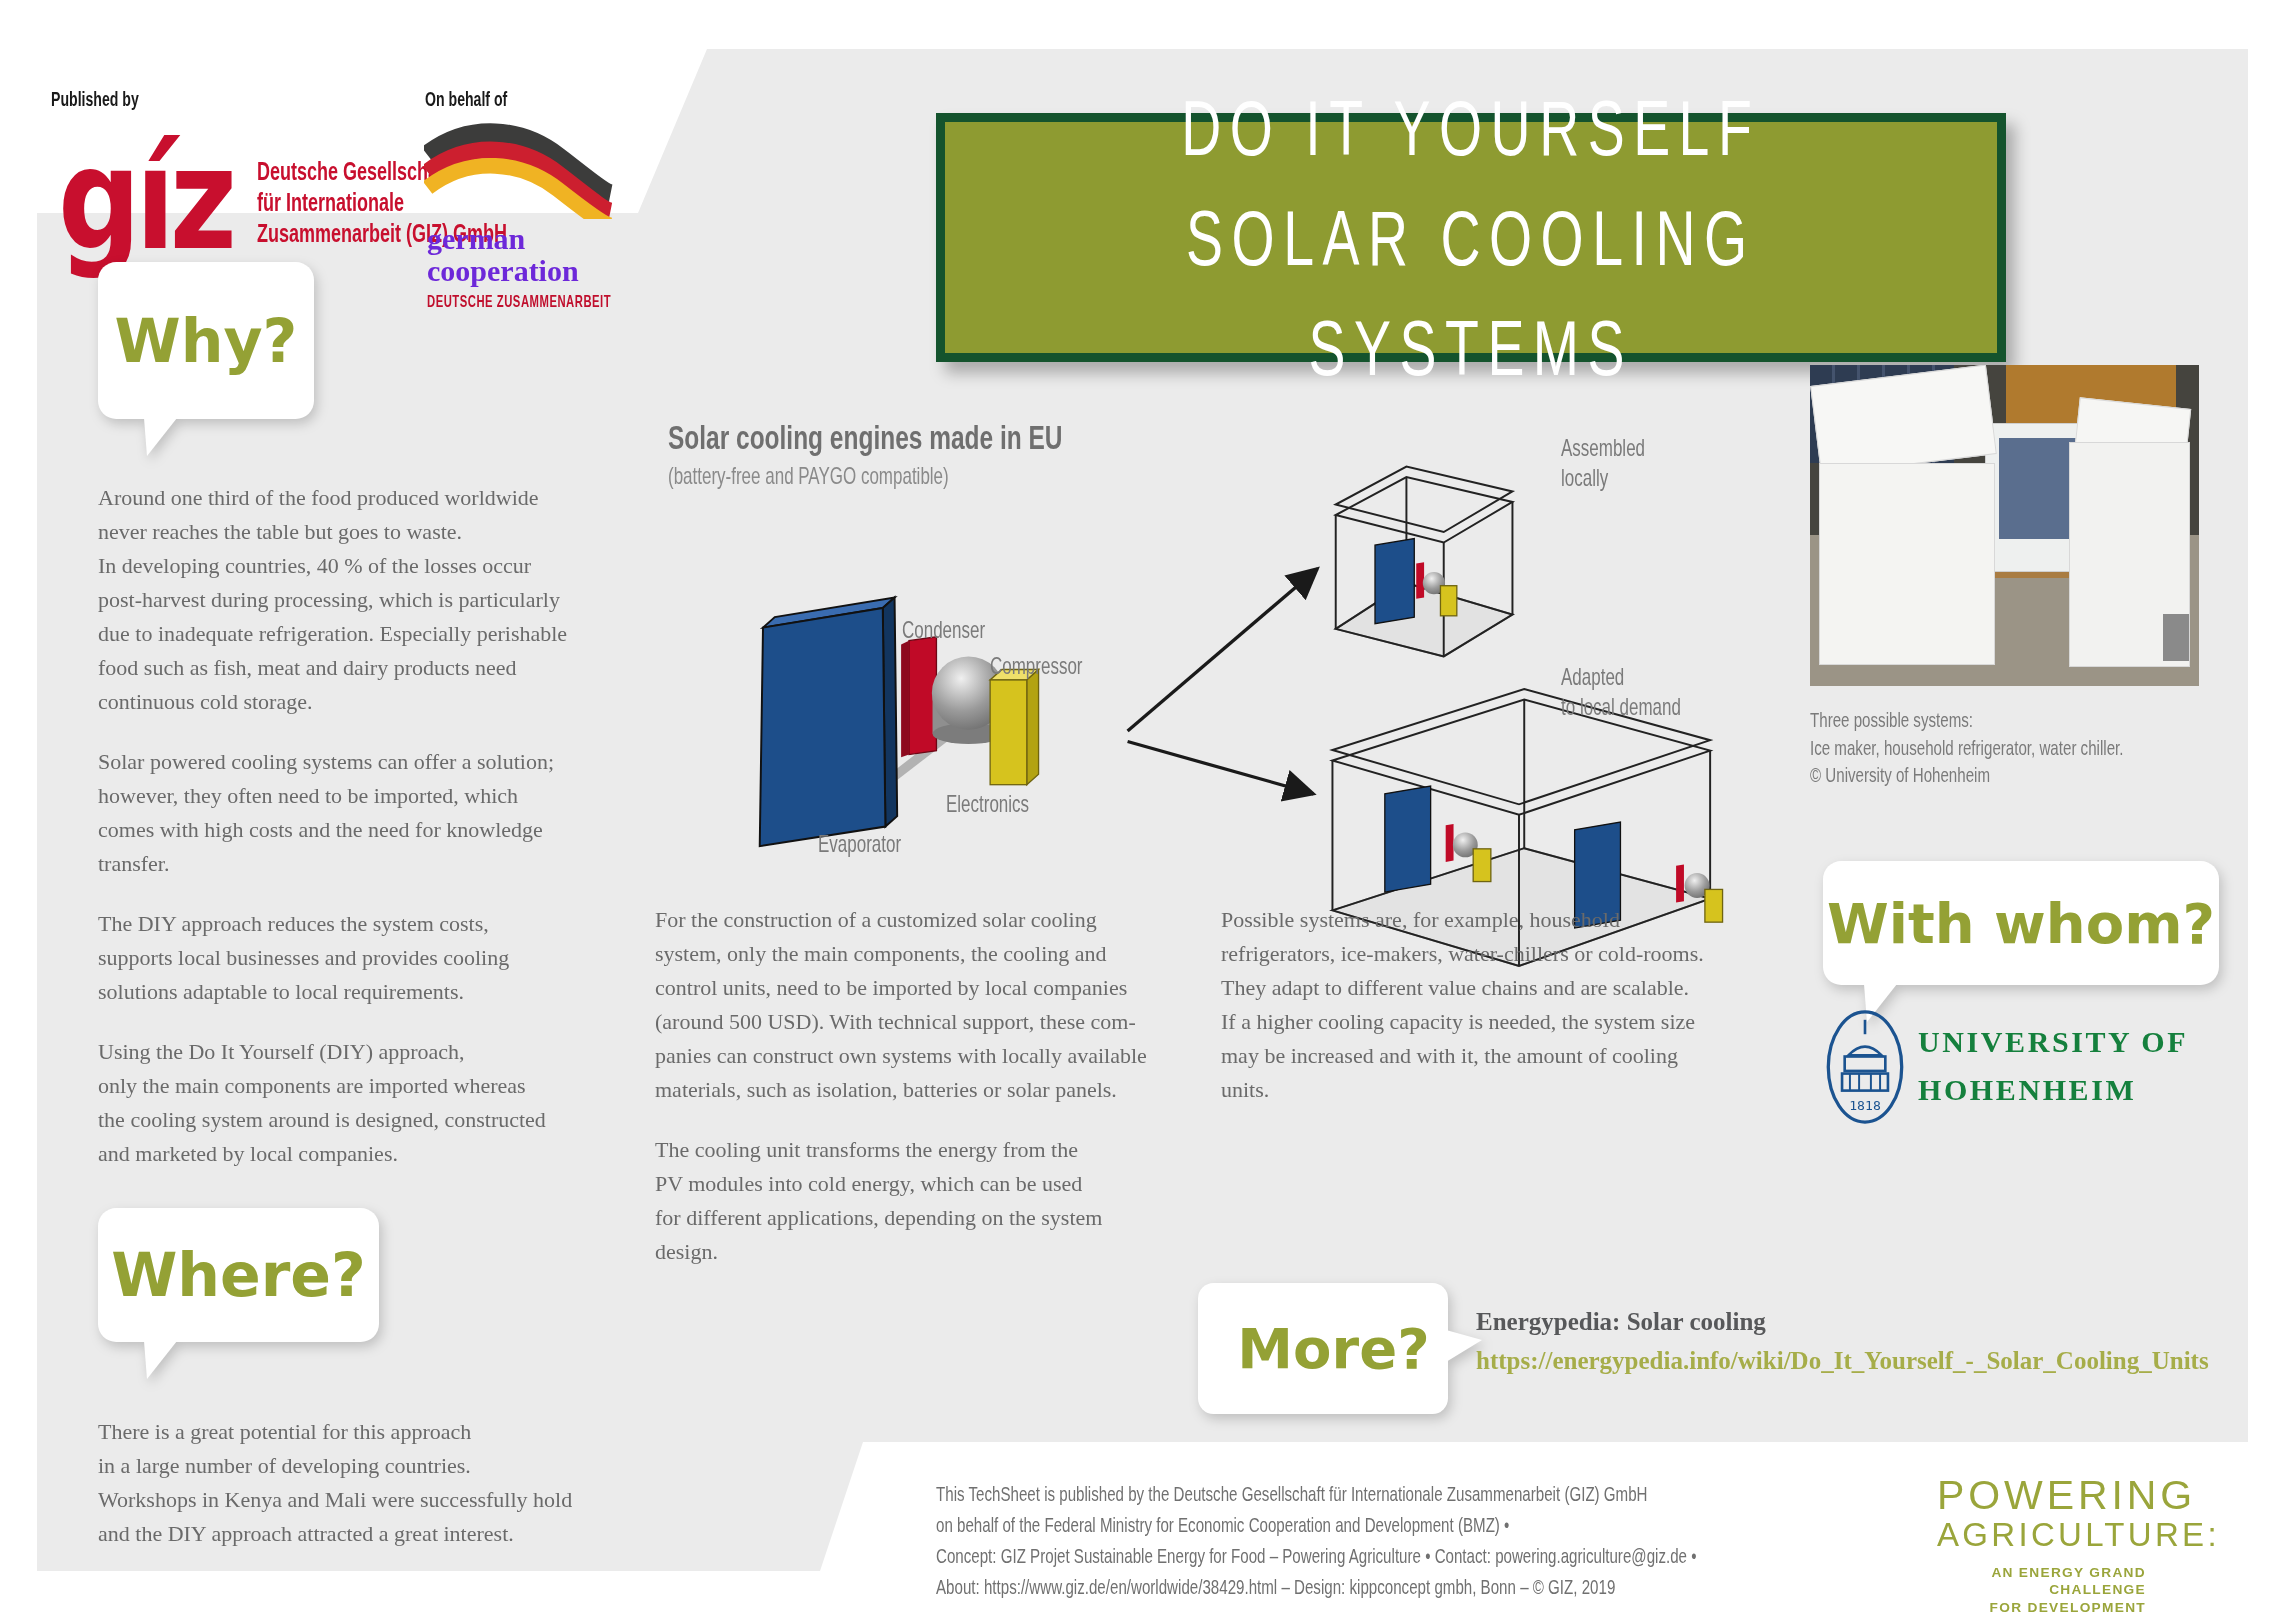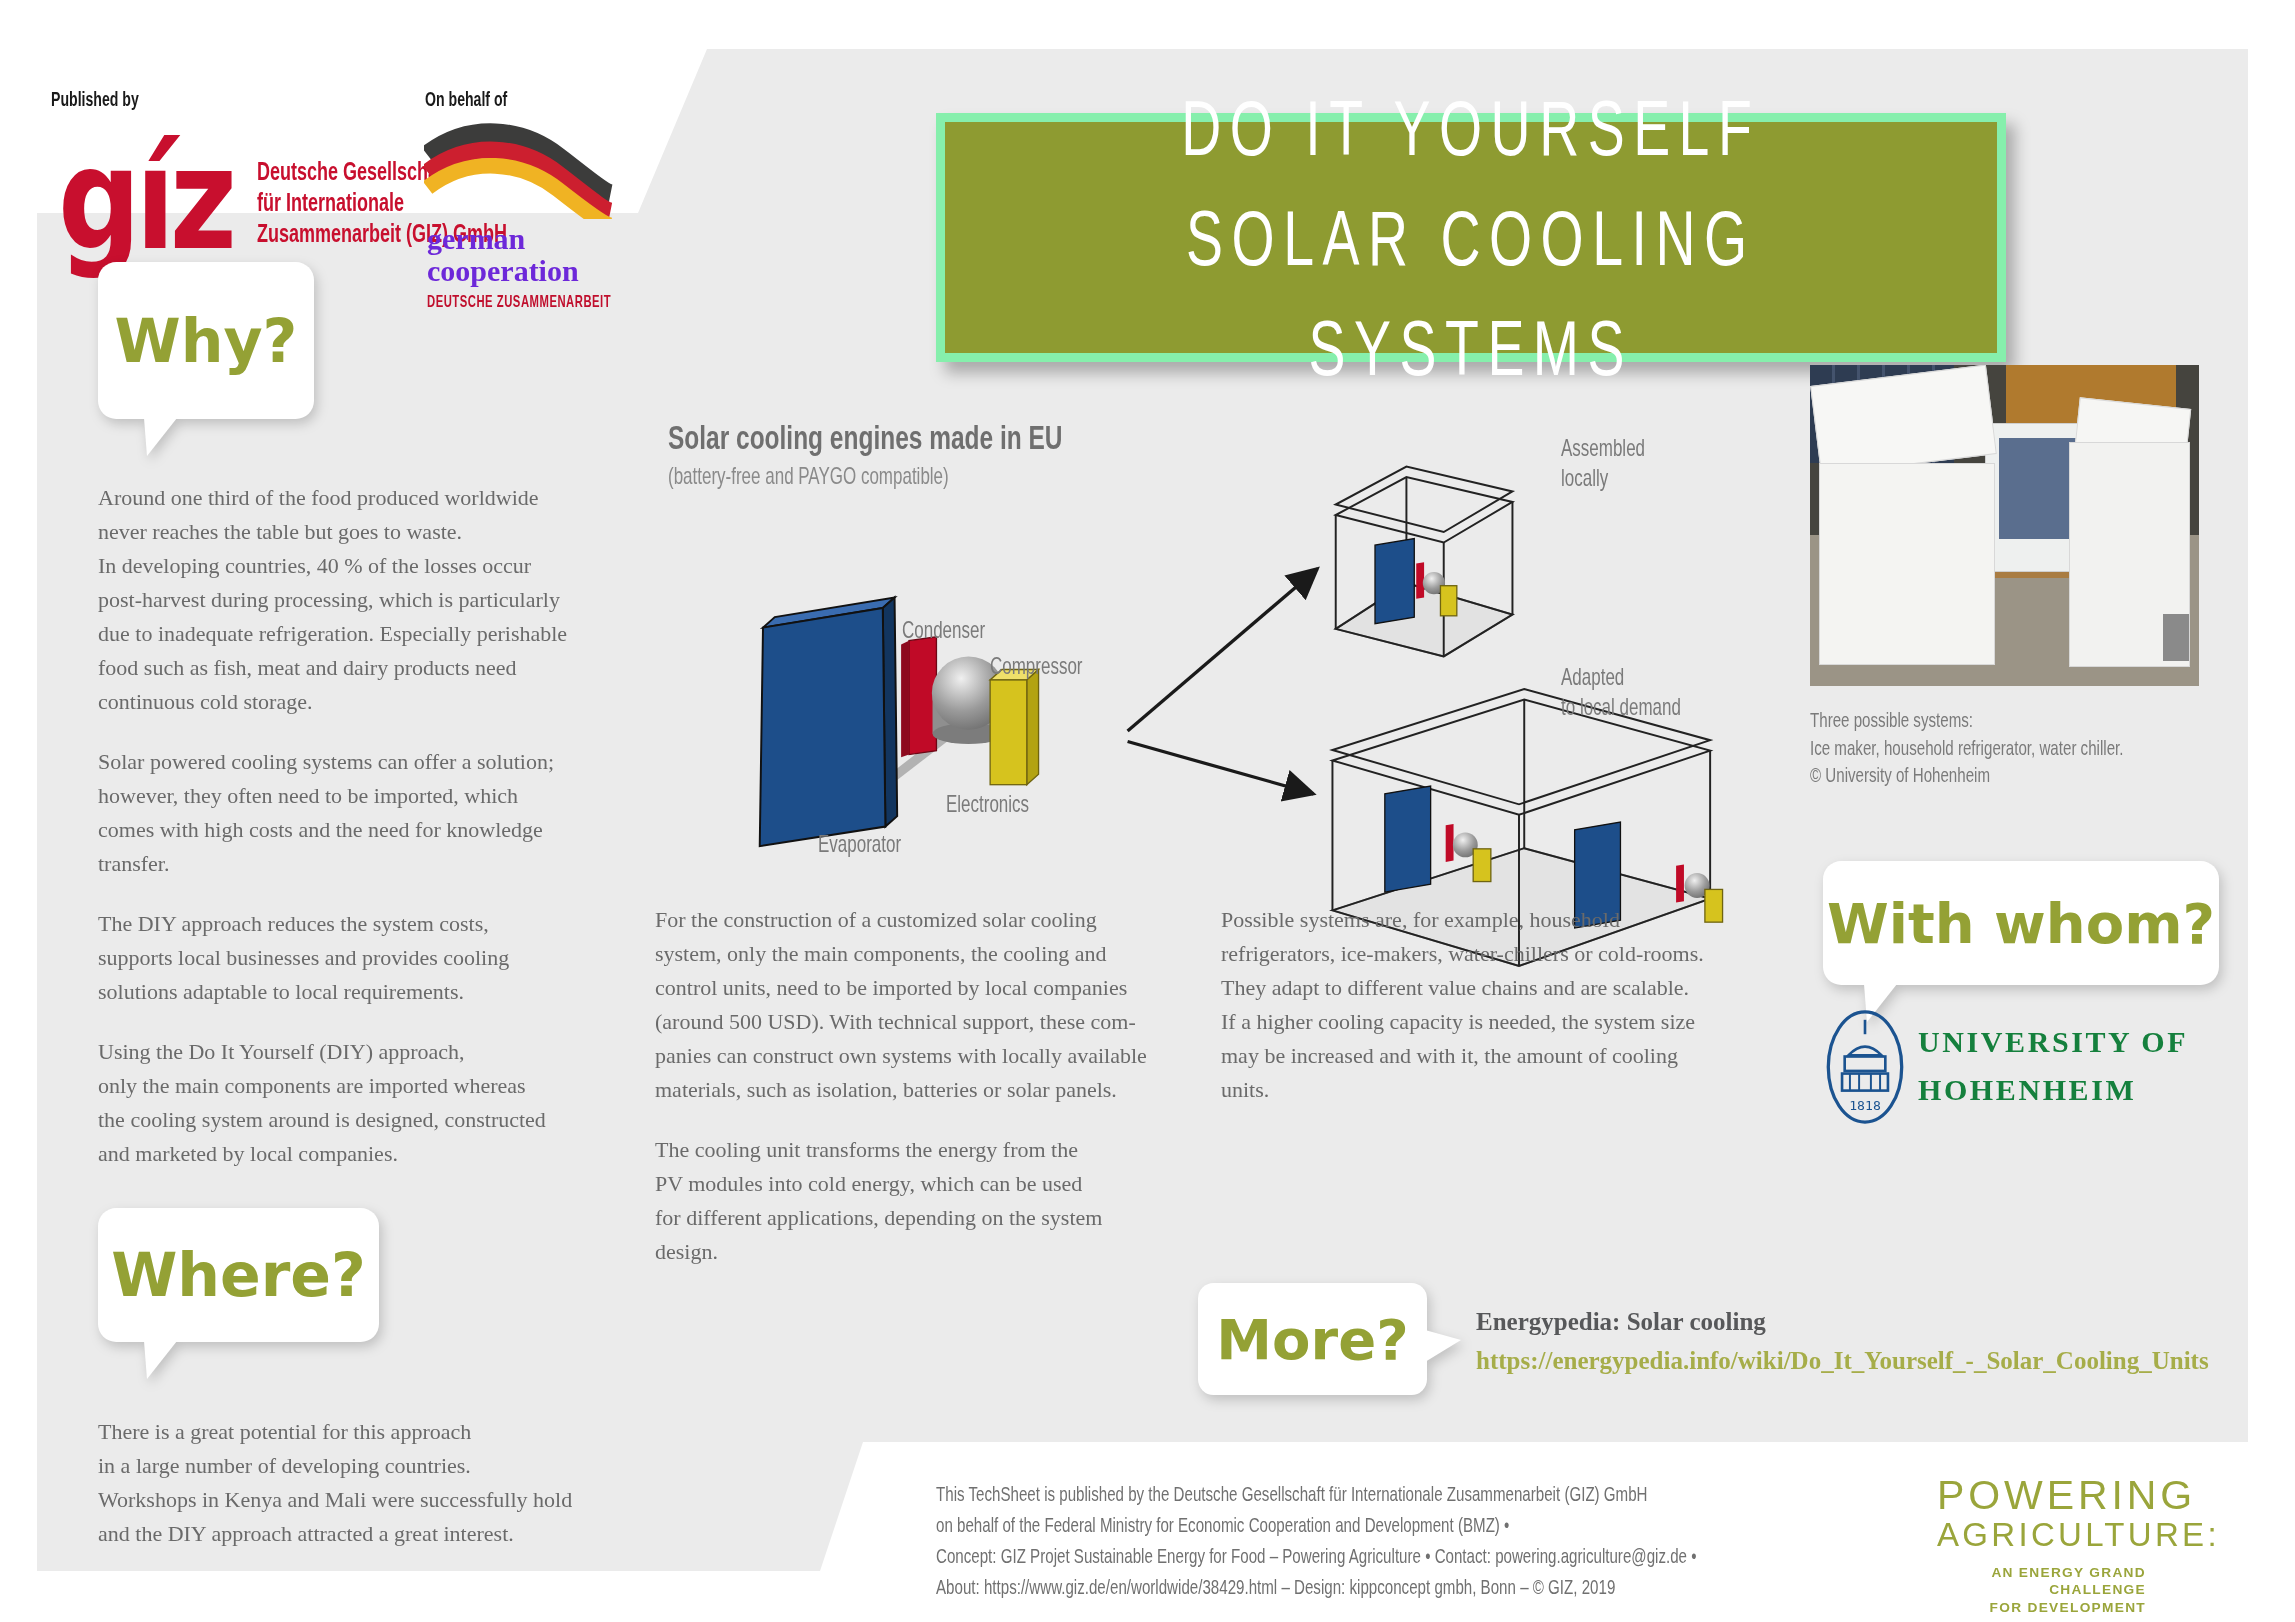--- a/index.html
+++ b/index.html
@@ -18,21 +18,21 @@
 
   
   .small-label{font-size:19.6px;font-weight:bold;color:#1a1a1a;}
   .giz-word{font-family:"DejaVu Sans",sans-serif;font-weight:bold;color:#c80f2e;font-size:141px;
             letter-spacing:-6.5px;display:inline-block;transform:scaleX(.82);transform-origin:0 0;line-height:131px;}
   .giz-text{font-size:25px;line-height:31px;font-weight:bold;color:#c80f2e;white-space:pre-line;}
   .coop-name{font-family:"Liberation Serif",serif;font-weight:bold;font-size:30px;line-height:32px;color:#6d28d9;white-space:pre-line;}
   .coop-sub{font-size:15.7px;font-weight:bold;color:#c00f2d;letter-spacing:0.7px;}
 
   
-  .banner{position:absolute;left:936px;top:113px;width:1070px;height:249px;background:#86efac;
+  .banner{position:absolute;left:936px;top:113px;width:1070px;height:249px;background:#14532d;
           box-shadow:9.2px 10.5px 14.4px rgba(0,0,0,.28);}
   .banner-green{position:absolute;left:9.2px;top:9.2px;right:9.2px;bottom:9.2px;background:#8e9b31;
                 display:flex;align-items:center;justify-content:center;}
   .title{color:#fff;font-size:77px;line-height:110px;letter-spacing:11.8px;text-align:center;
          white-space:pre-line;display:inline-block;transform:scaleX(.72);}
 
   
   .bubble-wrap{position:absolute;filter:drop-shadow(3.9px 5.2px 5.9px rgba(0,0,0,.18));}
   .bubble{position:relative;background:#fff;border-radius:18.3px;display:flex;align-items:center;justify-content:center;}
   .bubble-tail{position:absolute;width:0;height:0;border-top:38px solid #fff;border-right:30px solid transparent;border-left:3.9px solid transparent;}
@@ -281,21 +281,21 @@
       <span class="bubble-heading" style="font-size:60px;">Where?</span>
       <div class="bubble-tail" style="left:46px;bottom:-37px;"></div>
     </div>
   </div>
   <div class="abs body-text" style="left:98px;top:1415px;width:602px;">There is a great potential for this approach
 in a large number of developing countries.
 Workshops in Kenya and Mali were successfully hold
 and the DIY approach attracted a great interest.</div>
 
   <div class="bubble-wrap" style="left:1198px;top:1283px;">
-    <div class="bubble" style="width:229px;height:112px;border-radius:15.7px;">
+    <div class="bubble" style="width:229px;height:131px;border-radius:15.7px;padding-left:21px;">
       <span class="bubble-heading" style="font-size:56px;">More?</span>
       <div class="bubble-tail-right" style="right:-34px;top:47px;"></div>
     </div>
   </div>
   <div class="abs ep-title" style="left:1476px;top:1308px;">Energypedia: Solar cooling</div>
   <a class="abs ep-link" href="#" style="left:1476px;top:1347px;">https://energypedia.info/wiki/Do_It_Yourself_-_Solar_Cooling_Units</a>
 
   <div class="abs techno footer-text" style="left:936px;top:1478px;">This TechSheet is published by the Deutsche Gesellschaft für Internationale Zusammenarbeit (GIZ) GmbH
 on behalf of the Federal Ministry for Economic Cooperation and Development (BMZ) •
 Concept: GIZ Projet Sustainable Energy for Food – Powering Agriculture • Contact: powering.agriculture@giz.de •

